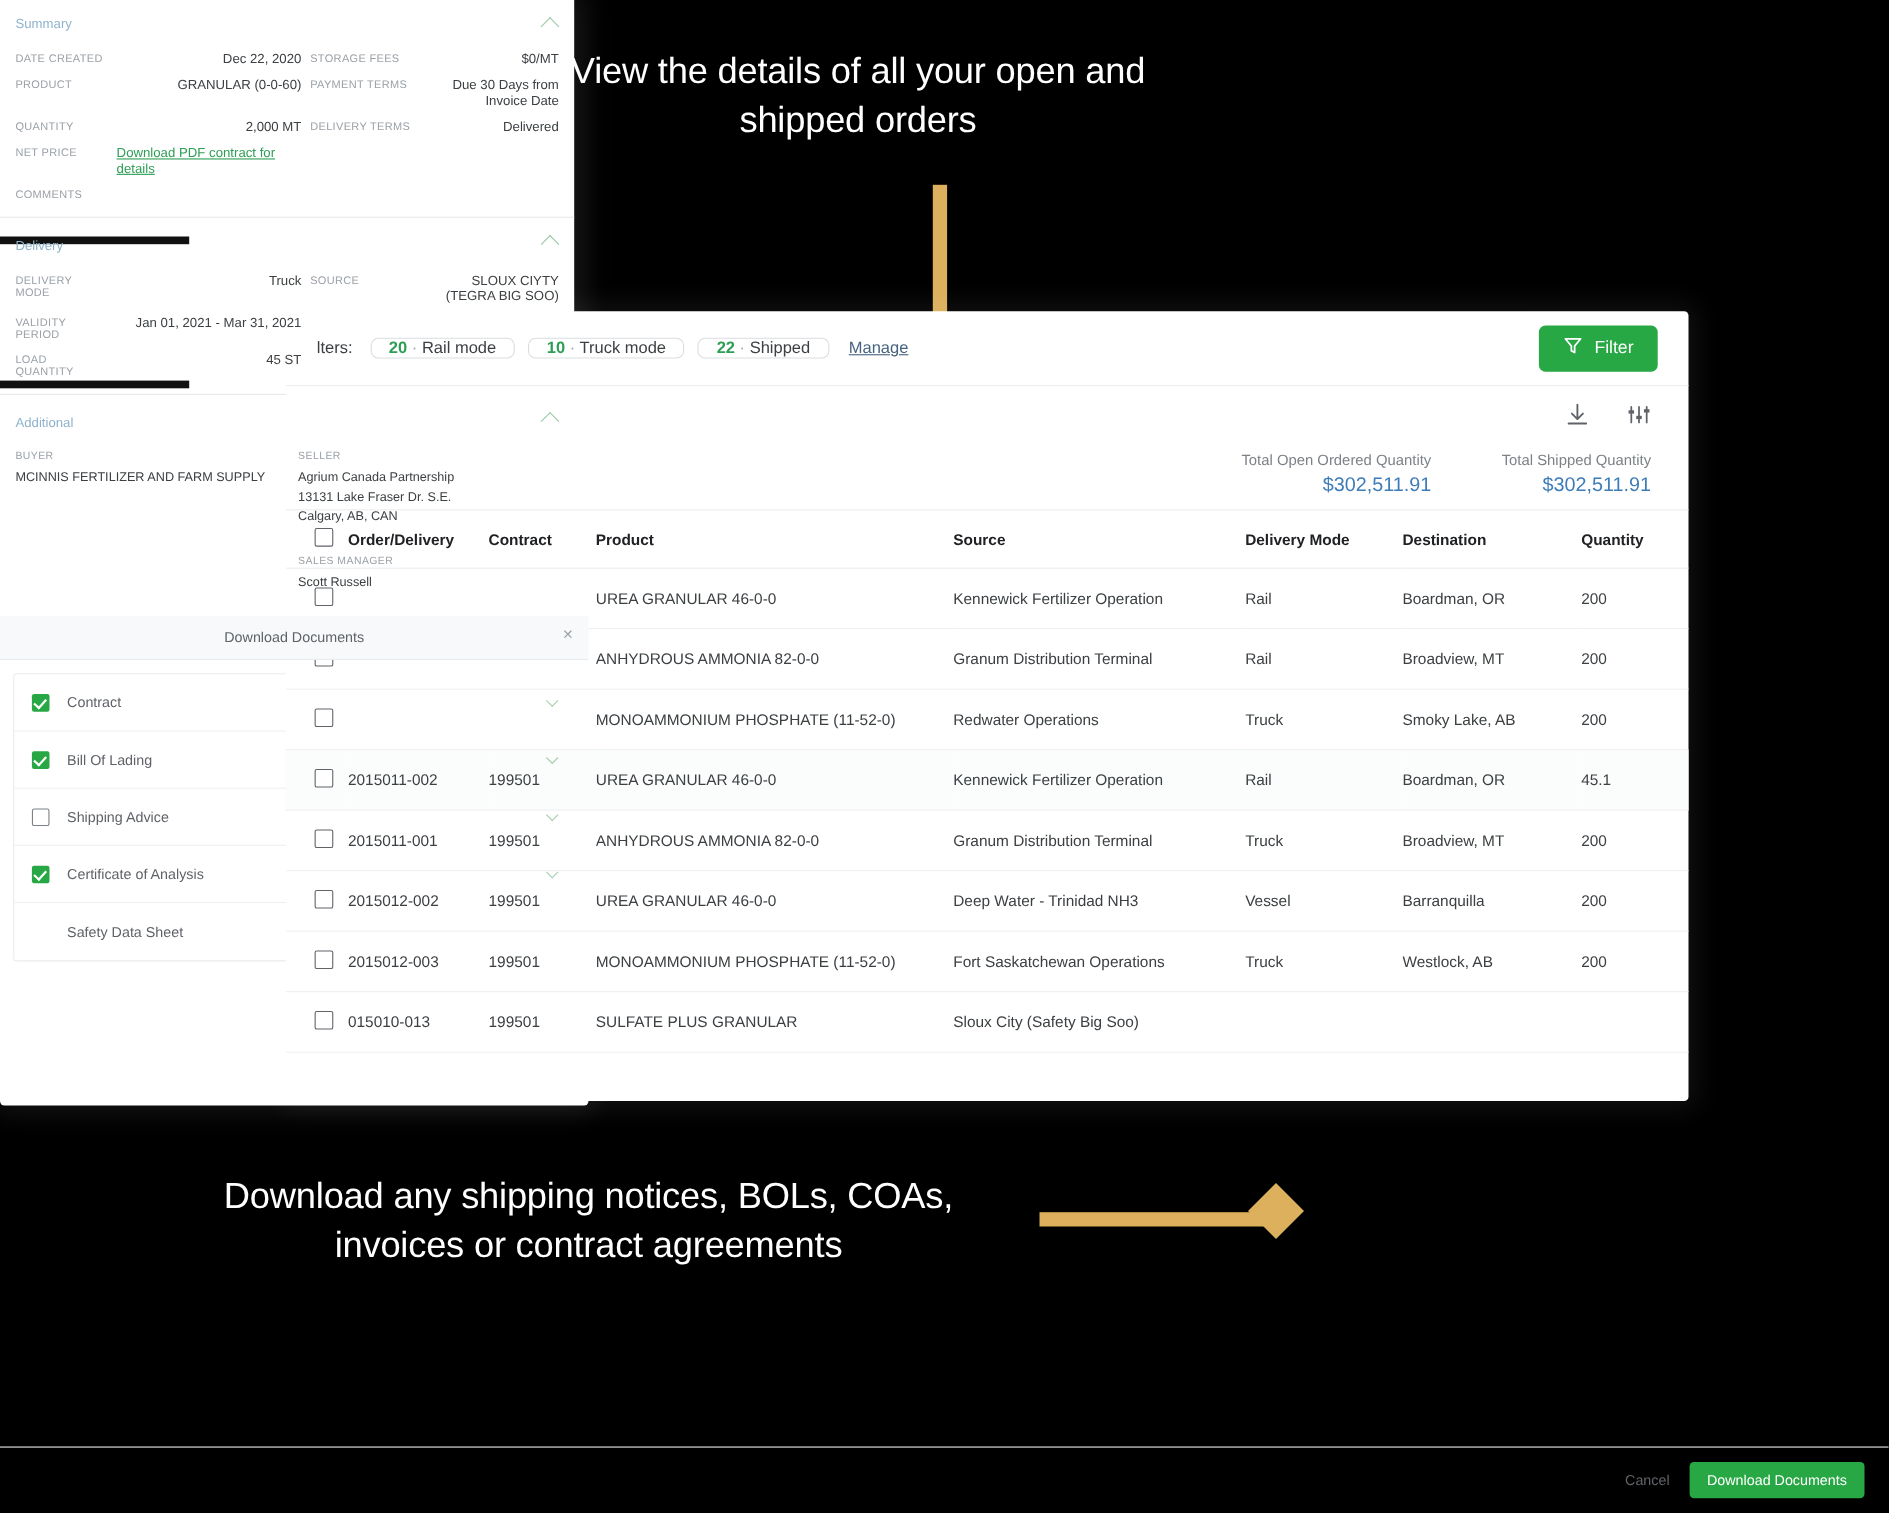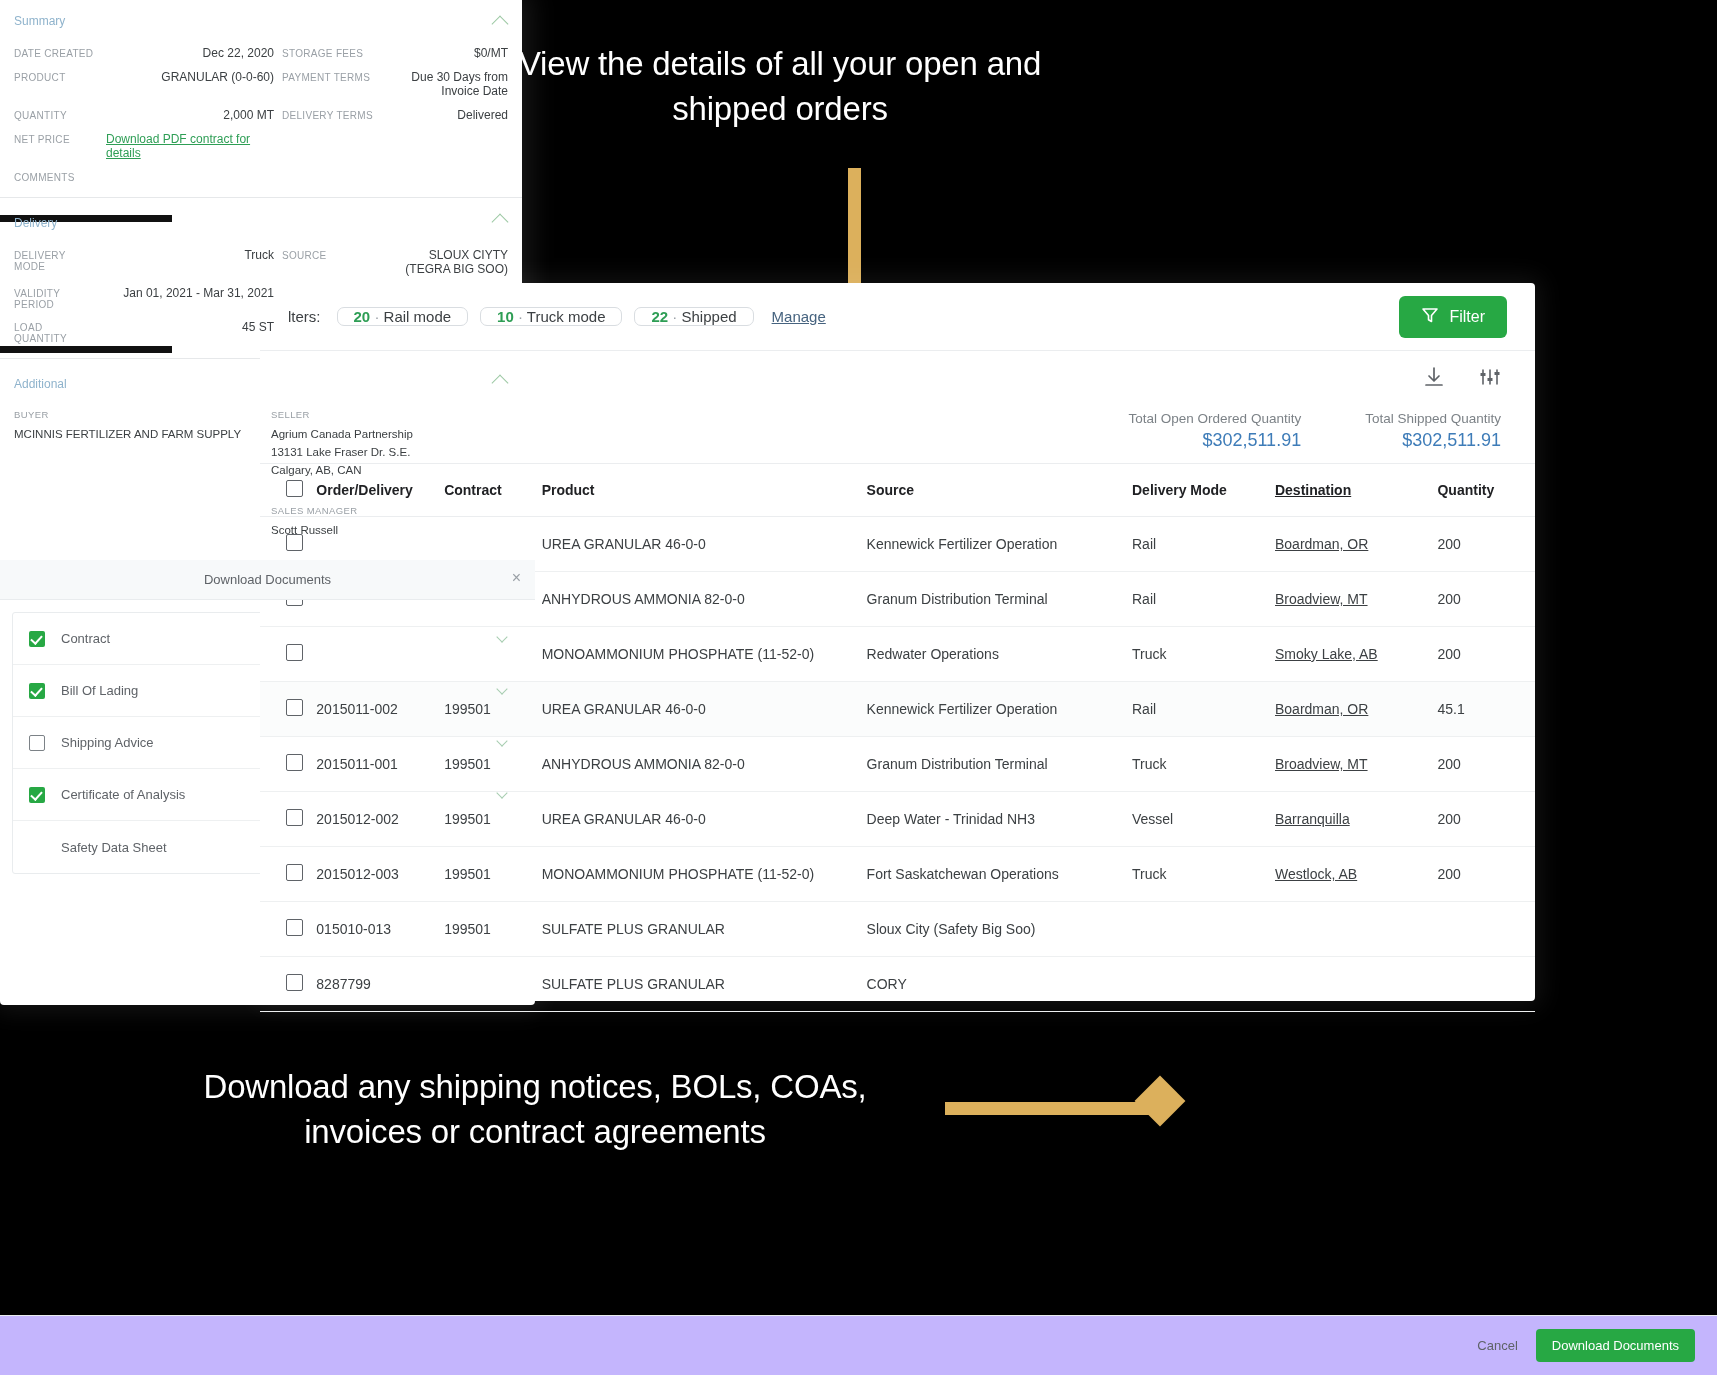--- a/index.html
+++ b/index.html
@@ -125,21 +125,21 @@
   .cb {
     width:17px; height:17px; border:1.6px solid #5f6368; border-radius:2px;
     display:inline-block; background:#fff;
   }
   .col-cb { width: 52px; padding-left: 26px !important; }
   .col-ord { width: 118px; }
   .col-ref { width: 90px; }
   .col-prod { width: 300px; }
   .col-src { width: 245px; }
   .col-dm { width: 132px; }
-  .col-dest { width: 150px; text-decoration: underline; }
+  .col-dest { width: 150px; }
   .col-qty { width: 90px; }
   .row-hl { background:#fbfcfc; }
 
   
   #dl-dialog {
     left: 1112px; top: 906px; width: 535px; height: 445px;
     background:#fff; border-radius: 4px;
     box-shadow: 0 0 24px 6px rgba(255,255,255,0.08);
   }
   .dl-head {
@@ -171,21 +171,21 @@
   }
   .cb-blank { width:16px; height:16px; flex:0 0 auto; }
   .chev-sm {
     margin-left:auto; width:8px; height:8px;
     border-right:1.4px solid #a7cdb0; border-bottom:1.4px solid #a7cdb0;
     transform: rotate(45deg); margin-bottom:4px;
   }
   .ext-link { margin-left:auto; color:#2e9e55; font-size:12px; text-decoration: underline; }
   .dl-foot {
     position:absolute; left:0; right:0; bottom:0; height: 60px;
-    background:#c4b5fd; border-top:1px solid #e9ecee;
+    background:#000000; border-top:1px solid #e9ecee;
     display:flex; align-items:center; justify-content:flex-end; gap:18px; padding: 0 22px;
   }
   .btn-cancel { color:#5f6368; font-size:13px; }
   .btn-dl { background:#27a844; color:#fff; font-size:13px; padding: 9px 16px; border-radius:4px; }
 </style>
 </head>
 <body>
 
 <div class="stage">
 
@@ -344,30 +344,20 @@
             <td class="col-dm">Truck</td>
             <td class="col-dest">Westlock, AB</td>
             <td class="col-qty">200</td>
           </tr>
           <tr>
             <td class="col-cb"><span class="cb"></span></td>
             <td class="col-ord link">015010-013</td>
             <td class="col-ref link2">199501</td>
             <td class="col-prod">SULFATE PLUS GRANULAR</td>
             <td class="col-src">Sloux City (Safety Big Soo)</td>
-            <td class="col-dm"></td>
-            <td class="col-dest"></td>
-            <td class="col-qty"></td>
-          </tr>
-          <tr>
-            <td class="col-cb"><span class="cb"></span></td>
-            <td class="col-ord link">8287799</td>
-            <td class="col-ref link2"></td>
-            <td class="col-prod">SULFATE PLUS GRANULAR</td>
-            <td class="col-src">CORY</td>
             <td class="col-dm"></td>
             <td class="col-dest"></td>
             <td class="col-qty"></td>
           </tr>
         </tbody>
     </table>
   </div>
 
   <div id="details-panel">
 

